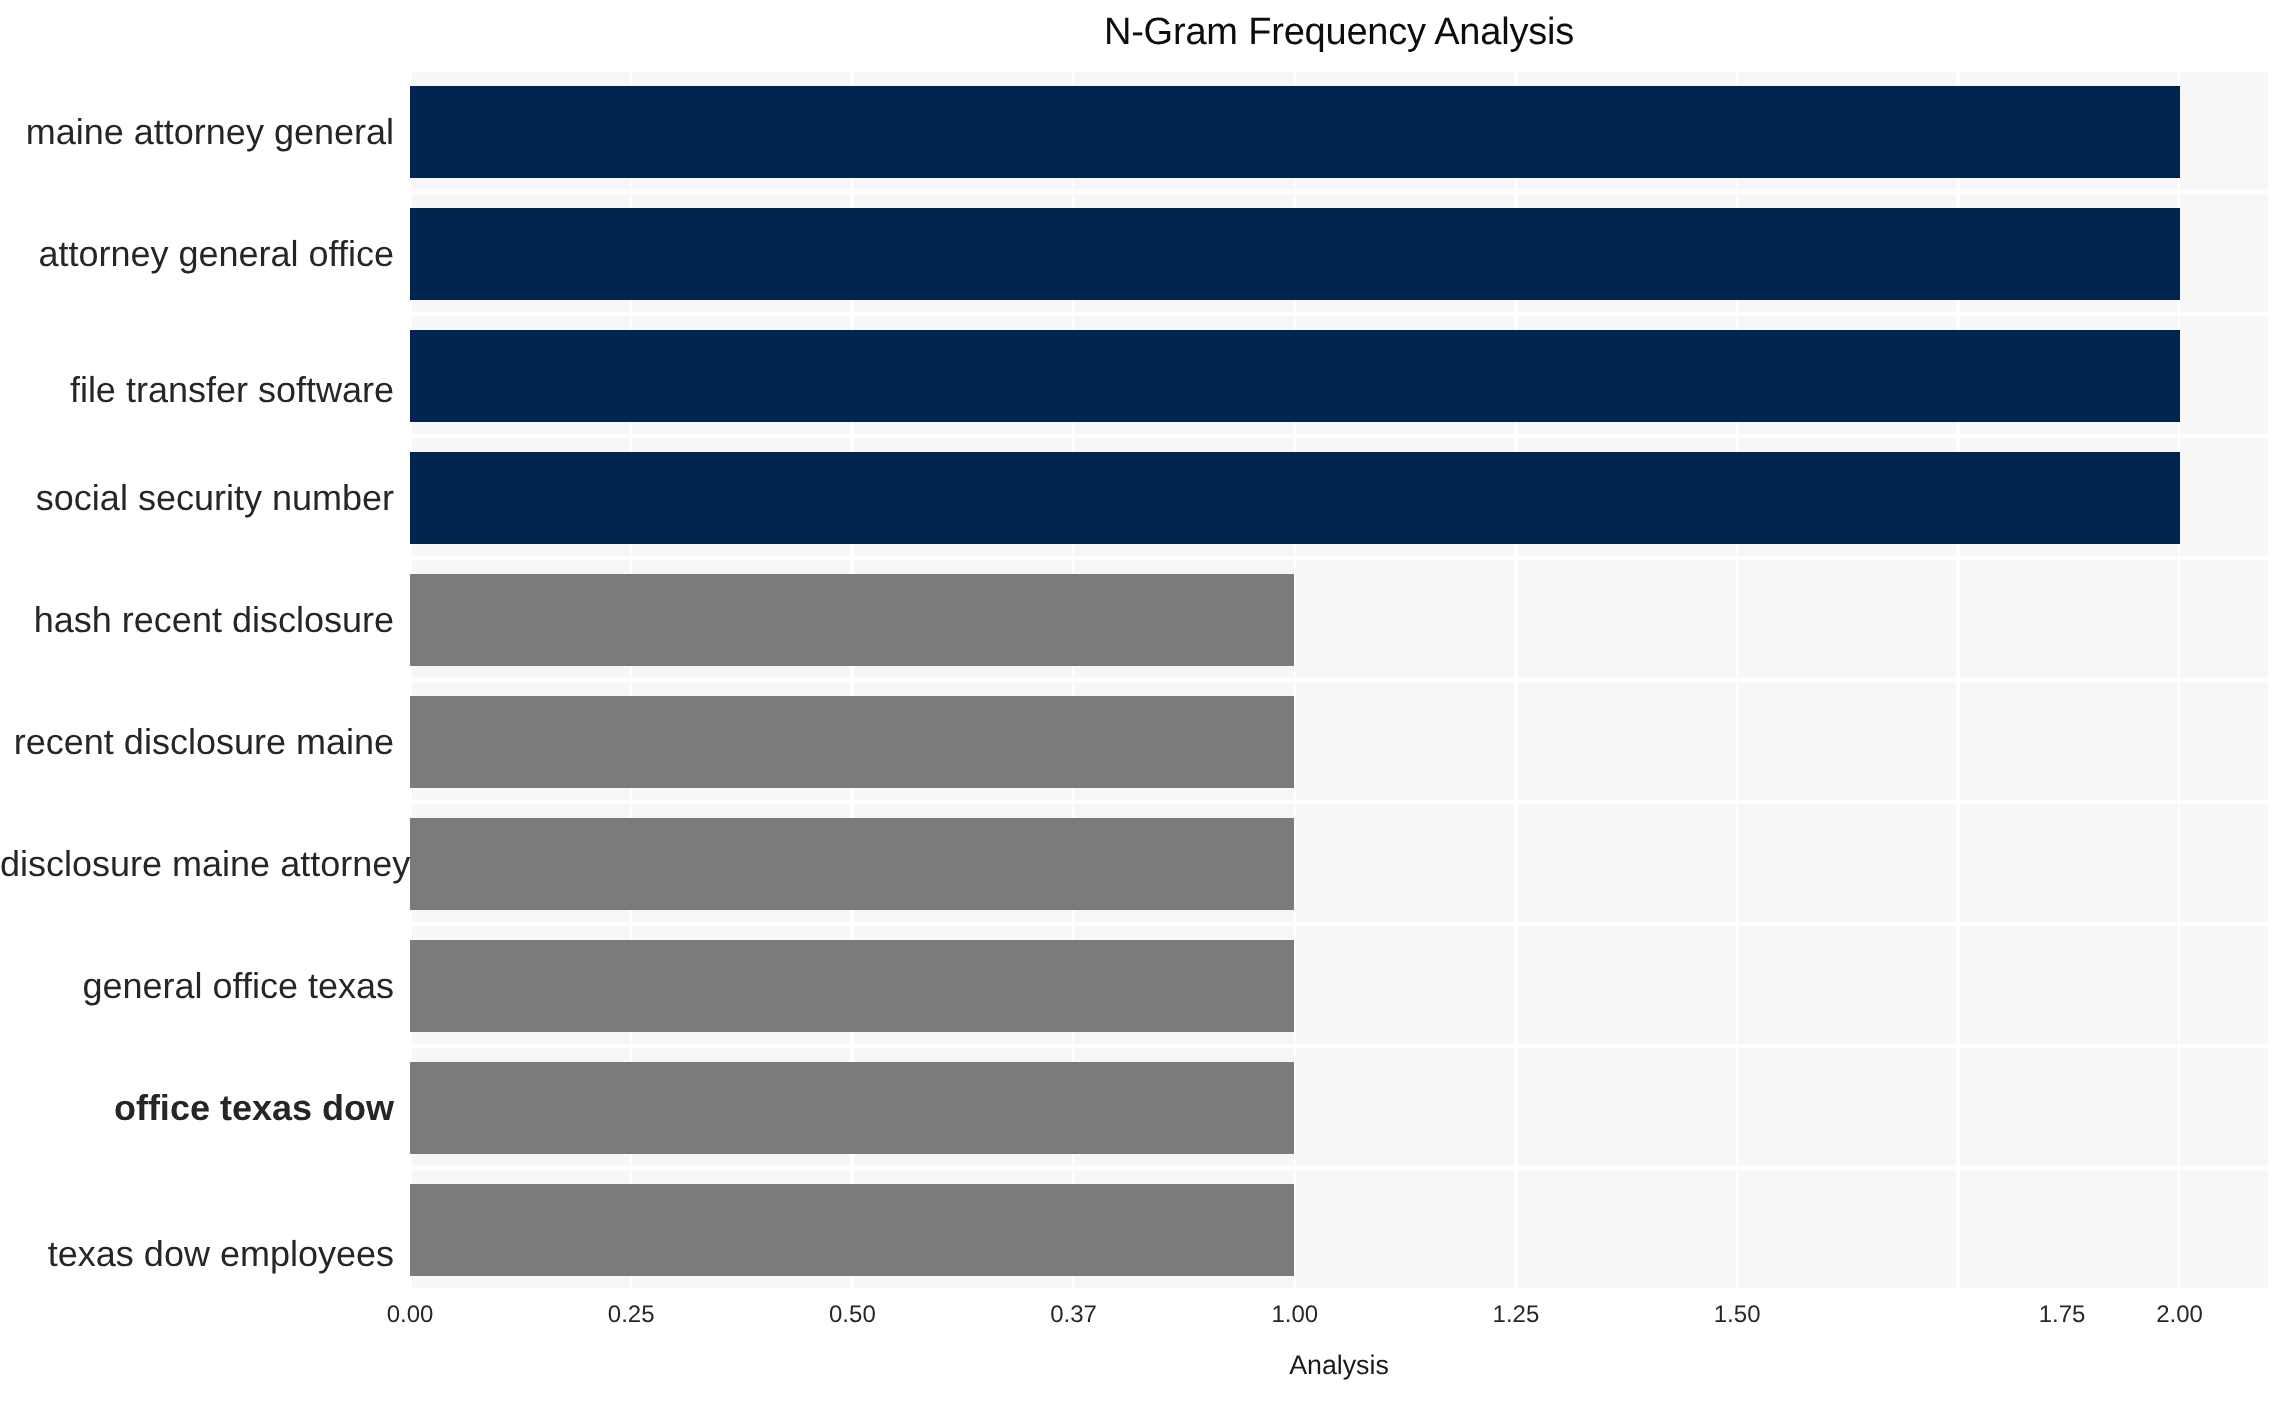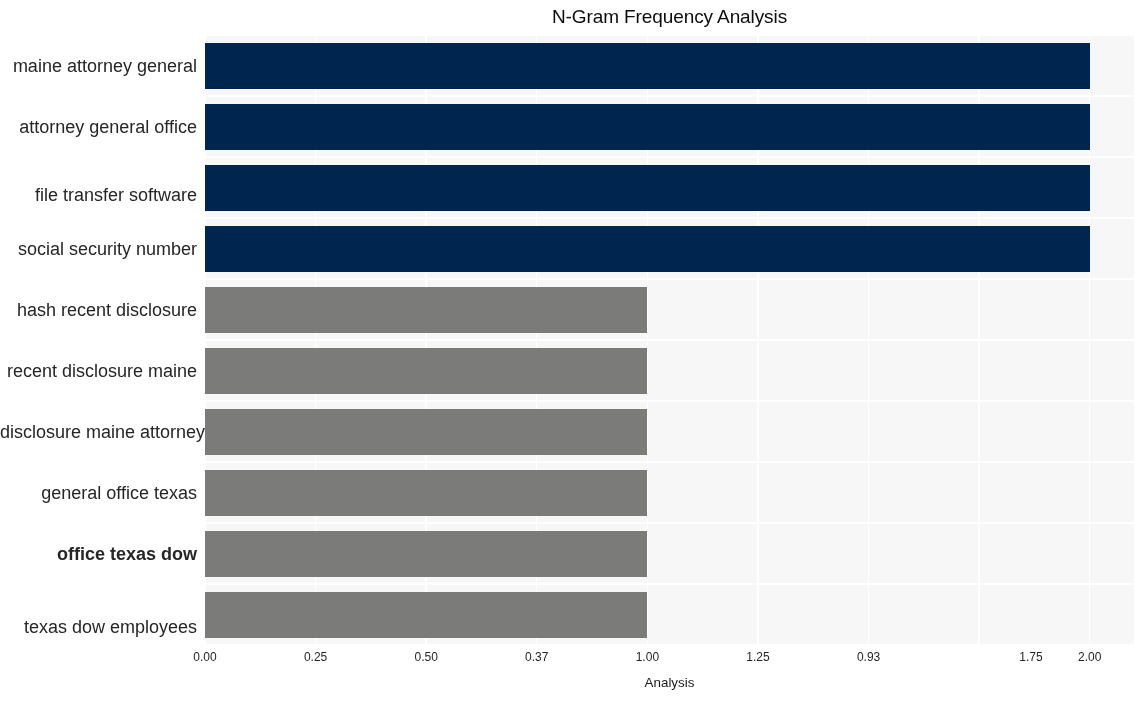--- a/index.html
+++ b/index.html
@@ -172,20 +172,20 @@
       <div class="y-tick-label" style="top: 571.5px; margin-top: 12px;">texas dow employees</div>
     </div>
 
   <div id="x-axis-labels">
       <div class="x-tick-label" style="left: 205px;">0.00</div>
       <div class="x-tick-label" style="left: 315.595px;">0.25</div>
       <div class="x-tick-label" style="left: 426.19px;">0.50</div>
       <div class="x-tick-label" style="left: 536.786px;">0.37</div>
       <div class="x-tick-label" style="left: 647.381px;">1.00</div>
       <div class="x-tick-label" style="left: 757.976px;">1.25</div>
-      <div class="x-tick-label" style="left: 868.571px;">0.93</div>
+      <div class="x-tick-label" style="left: 868.571px;">1.50</div>
       <div class="x-tick-label" style="left: 1031px;">1.75</div>
       <div class="x-tick-label" style="left: 1089.76px;">2.00</div>
     </div>
 
   <div id="x-axis-title">Analysis</div>
 
 </div>
 
 </body></html>

